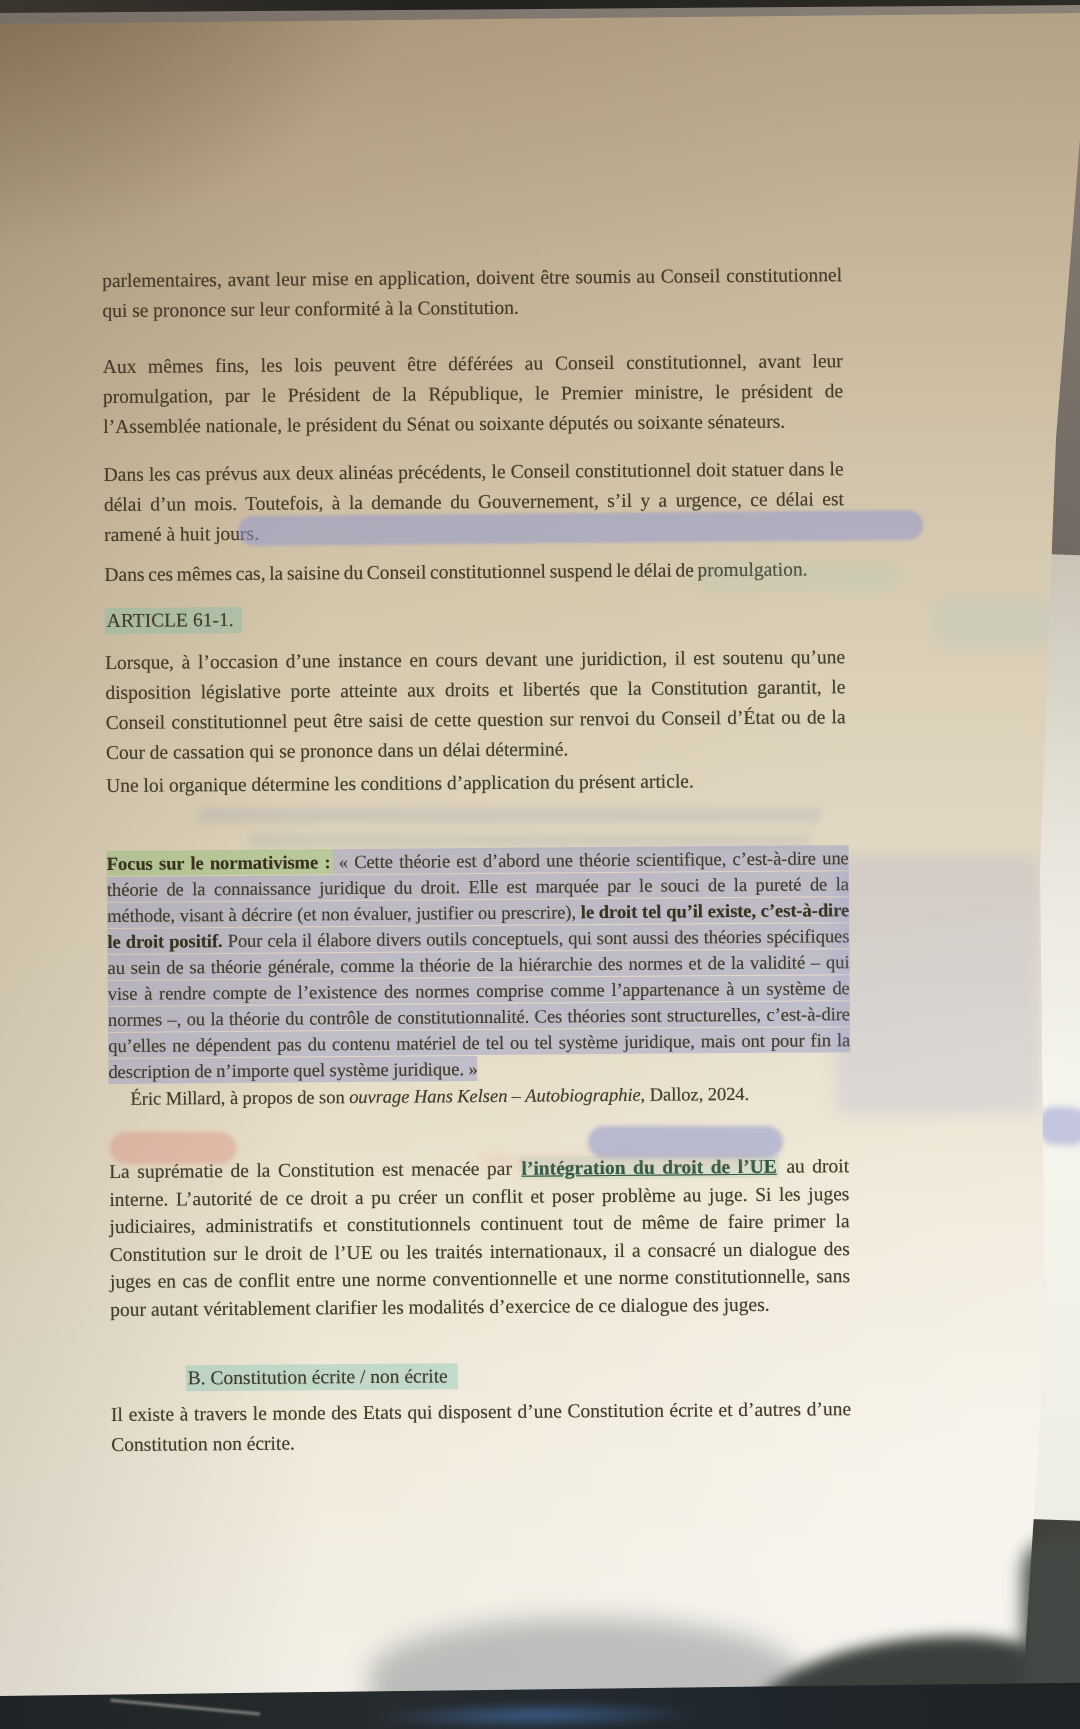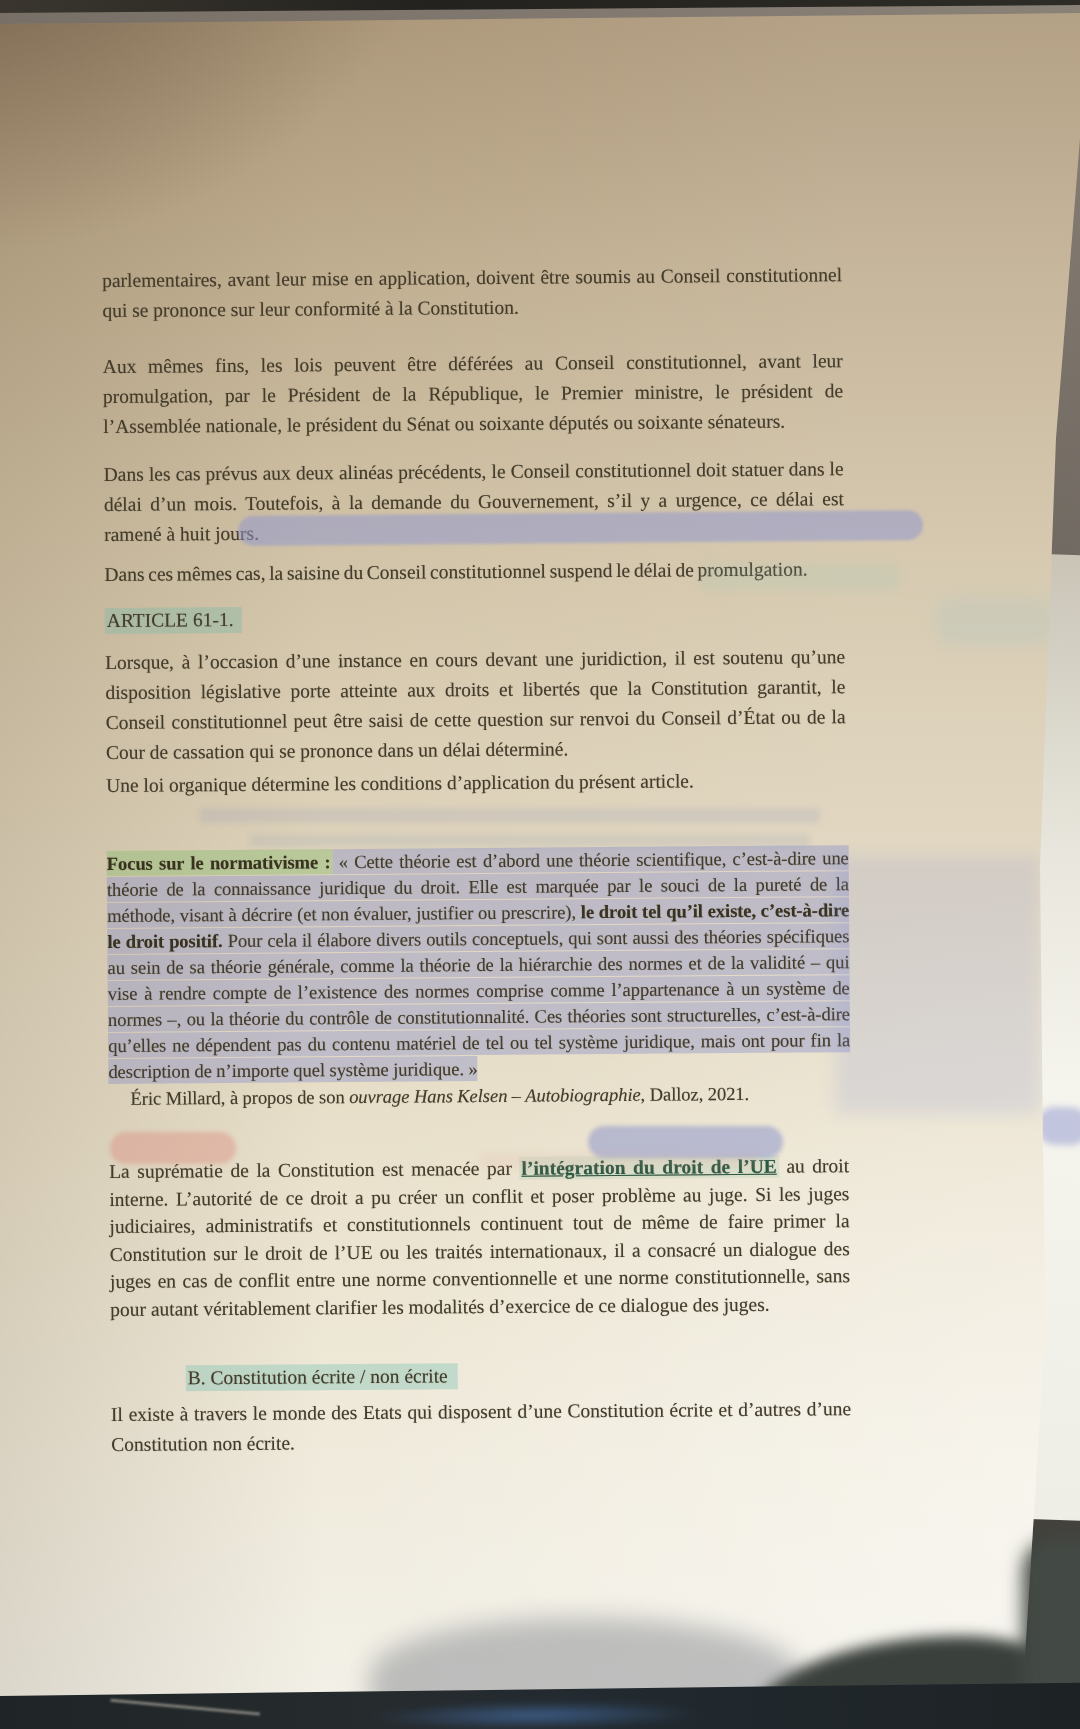--- a/index.html
+++ b/index.html
@@ -110,21 +110,21 @@
       <div class="para single" style="top:598px">
         <span class="hl-teal">ARTICLE 61-1.</span>
       </div>
 
       <div class="para" style="top:640px">Lorsque, à l’occasion d’une instance en cours devant une juridiction, il est soutenu qu’une disposition législative porte atteinte aux droits et libertés que la Constitution garantit, le Conseil constitutionnel peut être saisi de cette question sur renvoi du Conseil d’État ou de la Cour de cassation qui se prononce dans un délai déterminé.</div>
 
       <div class="para single" style="top:763px">Une loi organique détermine les conditions d’application du présent article.</div>
 
       <div class="para focus-block" style="top:843px">
         <span class="hl-green"><strong>Focus sur le normativisme :</strong></span><span class="hl-lav"><span> « Cette théorie est d’abord une théorie scientifique, c’est-à-dire une théorie de la connaissance juridique du droit. Elle est marquée par le souci de la pureté de la méthode, visant à décrire (et non évaluer, justifier ou prescrire), </span><strong>le droit tel qu’il existe, c’est-à-dire le droit positif.</strong><span> Pour cela il élabore divers outils conceptuels, qui sont aussi des théories spécifiques au sein de sa théorie générale, comme la théorie de la hiérarchie des normes et de la validité – qui vise à rendre compte de l’existence des normes comprise comme l’appartenance à un système de normes –, ou la théorie du contrôle de constitutionnalité. Ces théories sont structurelles, c’est-à-dire qu’elles ne dépendent pas du contenu matériel de tel ou tel système juridique, mais ont pour fin la description de n’importe quel système juridique. »</span></span>
-        <div class="attribution"><span>Éric Millard, à propos de son </span><em>ouvrage Hans Kelsen – Autobiographie</em><span>, Dalloz, 2021.</span></div>
+        <div class="attribution"><span>Éric Millard, à propos de son </span><em>ouvrage Hans Kelsen – Autobiographie</em><span>, Dalloz, 2024.</span></div>
       </div>
 
       <div class="para p7" style="top:1150px">
         <span>La suprématie de la Constitution est menacée par </span><span class="ue">l’intégration du droit de l’UE</span><span> au droit interne. L’autorité de ce droit a pu créer un conflit et poser problème au juge. Si les juges judiciaires, administratifs et constitutionnels continuent tout de même de faire primer la Constitution sur le droit de l’UE ou les traités internationaux, il a consacré un dialogue des juges en cas de conflit entre une norme conventionnelle et une norme constitutionnelle, sans pour autant véritablement clarifier les modalités d’exercice de ce dialogue des juges.</span>
       </div>
 
       <div class="para single sec-b" style="top:1356px">
         <span class="hl-cyan">B.  Constitution écrite / non écrite</span>
       </div>
 

